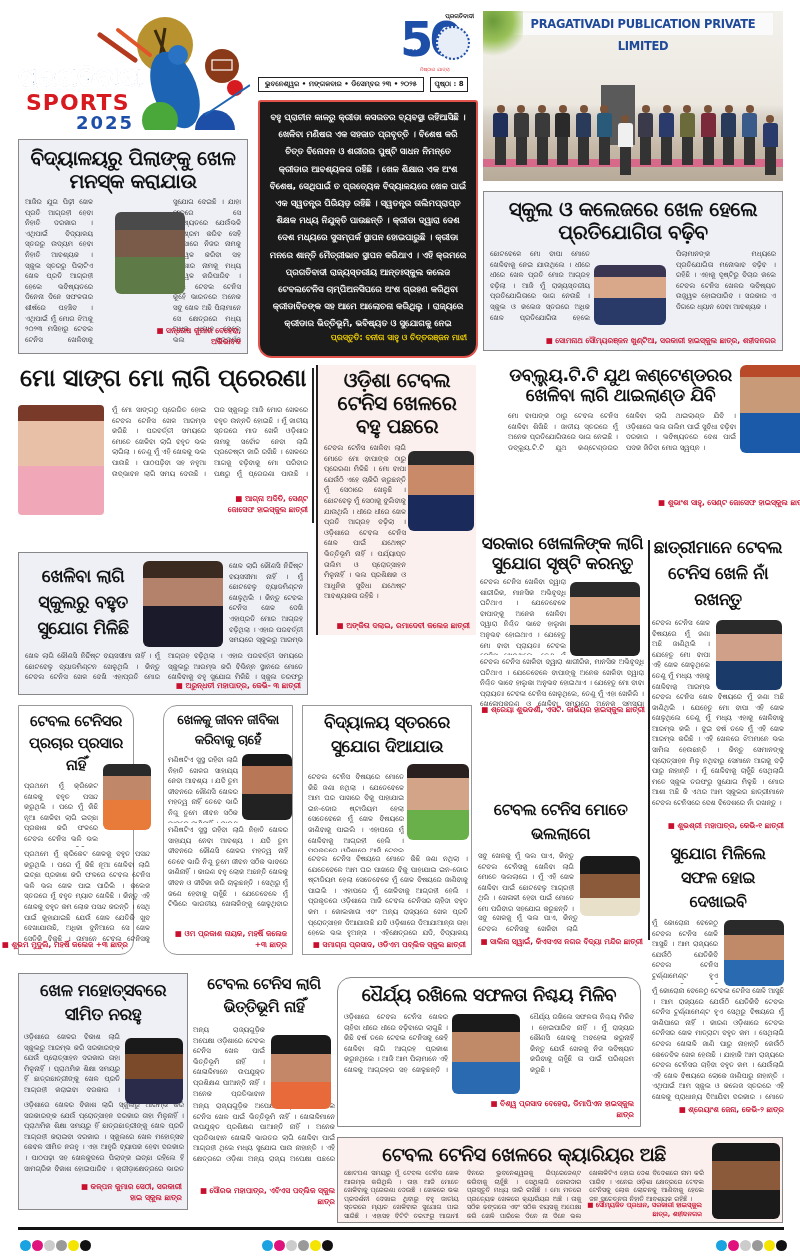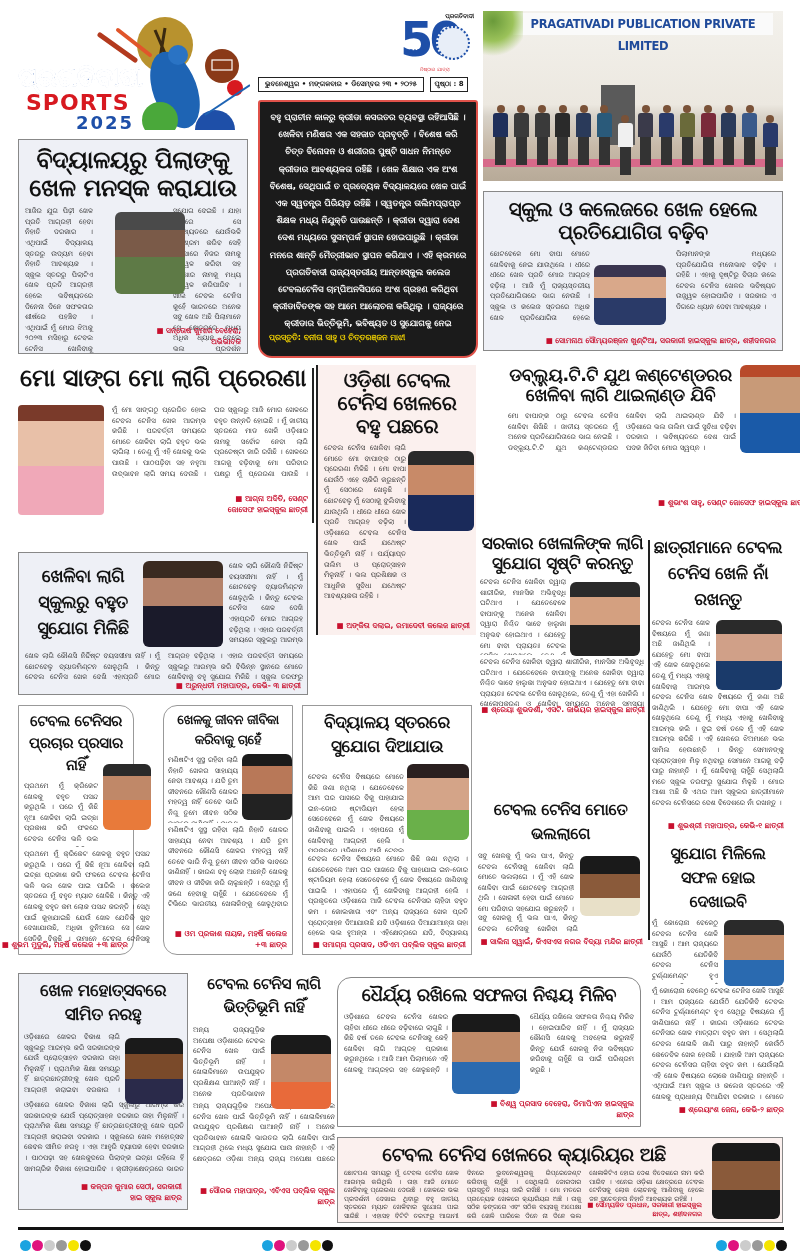--- a/index.html
+++ b/index.html
@@ -127,25 +127,25 @@
       <div style="width: 15px; height: 56px; align-self: flex-end; position: relative;">
         <div style="width:8px;height:8px;border-radius:50%;background:#7a5238;margin:0 auto"></div>
         <div style="width:15px;height:24px;background:#2a3a6a;border-radius:3px 3px 0 0"></div>
         <div style="width:11px;height:28px;margin:0 auto;background:#333"></div>
       </div>
     </div>
 </div>
 
 <div class="abs" style="left:258px;top:100px;width:220px;height:258px;background:#1b1b1b;border:2px solid #e0524a;border-radius:3px 3px 14px 14px;padding:7px 9px">
   <div style="color:#fff;font-size:8.6px;line-height:17.2px;text-align:center;font-weight:bold;height:222px;overflow:hidden">ବହୁ ପ୍ରାଚୀନ କାଳରୁ କ୍ରୀଡା କସରତର ବ୍ୟବସ୍ଥା ରହିଆସିଛି । ଖେଳିବା ମଣିଷର ଏକ ସହଜାତ ପ୍ରବୃତ୍ତି । ବିଶେଷ କରି ଚିତ୍ତ ବିନୋଦନ ଓ ଶରୀରର ପୁଷ୍ଟି ସାଧନ ନିମନ୍ତେ କ୍ରୀଡାର ଆବଶ୍ୟକତା ରହିଛି । ଖେଳ ଶିକ୍ଷାର ଏକ ଅଂଶ ବିଶେଷ, ସେଥିପାଇଁ ତ ପ୍ରତ୍ୟେକ ବିଦ୍ୟାଳୟରେ ଖେଳ ପାଇଁ ଏକ ସ୍ୱତନ୍ତ୍ର ପିରିୟଡ଼ ରହିଛି । ସ୍ୱତନ୍ତ୍ର ତାଲିମପ୍ରାପ୍ତ ଶିକ୍ଷକ ମଧ୍ୟ ନିଯୁକ୍ତି ପାଉଛନ୍ତି । କ୍ରୀଡା ଦ୍ୱାରା ଦେଶ ଦେଶ ମଧ୍ୟରେ ସୁସମ୍ପର୍କ ସ୍ଥାପନ ହୋଇପାରୁଛି । କ୍ରୀଡା ମନରେ ଶାନ୍ତି ମୈତ୍ରୀଭାବ ସ୍ଥାପନ କରିଥାଏ । ଏହି କ୍ରମରେ ପ୍ରଗତିବାଦୀ ରାଜ୍ୟସ୍ତରୀୟ ଆନ୍ତଃସ୍କୁଲ କଲେଜ ଟେବଲଟେନିସ ଚାମ୍ପିଅନସିପରେ ଅଂଶ ଗ୍ରହଣ କରିଥିବା କ୍ରୀଡାବିତଙ୍କ ସହ ଆମେ ଆଲୋଚନା କରିଥିଲୁ । ରାଜ୍ୟରେ କ୍ରୀଡାର ଭିତ୍ତିଭୂମି, ଭବିଷ୍ୟତ ଓ ସୁଯୋଗକୁ ନେଇ ଖେଳାଳୀମାନେ ଯାହା କୁହନ୍ତି ଆସନ୍ତୁ ଶୁଣିବା ସେମାନଙ୍କ ମୁହଁରୁ...</div>
-  <div style="color:#f2d200;font-size:8px;font-weight:bold;line-height:14px;text-align:left">ପ୍ରସ୍ତୁତି: ବନୀତା ସାହୁ ଓ ଚିତ୍ତରଞ୍ଜନ ମାଝୀ</div>
+  <div style="color:#f2d200;font-size:8px;font-weight:bold;line-height:14px;text-align:right">ପ୍ରସ୍ତୁତି: ବନୀତା ସାହୁ ଓ ଚିତ୍ତରଞ୍ଜନ ମାଝୀ</div>
 </div>
 
 <div class="box tint" style="left:18px;top:139px;width:230px;height:215px;padding:4px 6px">
-  <div class="hl" style="font-size:24px;margin:3px 0 4px">ବିଦ୍ୟାଳୟରୁ ପିଲାଙ୍କୁ ଖେଳ ମନସ୍କ କରାଯାଉ</div>
+  <div class="hl" style="font-size:20px;margin:3px 0 4px">ବିଦ୍ୟାଳୟରୁ ପିଲାଙ୍କୁ ଖେଳ ମନସ୍କ କରାଯାଉ</div>
   <div class="photo" style="left:96px;top:72px;width:70px;height:82px;background:linear-gradient(#4a4a4a 0 22%,#7a5a48 22% 55%,#5e7a46 55%)"></div>
   <div class="body" style="height:150px;column-count:2;column-gap:80px">ଆଜିର ଯୁଗ ପିଢ଼ୀ ଖେଳ ପ୍ରତି ଆଗ୍ରହୀ ହେବା ନିହାତି ଦରକାର । ଏଥିପାଇଁ ବିଦ୍ୟାଳୟ ସ୍ତରରୁ ଉଦ୍ୟମ ହେବା ନିହାତି ଆବଶ୍ୟକ । ସ୍କୁଲ ସ୍ତରରୁ ପିଲାଟିଏ ଖେଳ ପ୍ରତି ଆଗ୍ରହୀ ହେଲେ ଭବିଷ୍ୟତରେ ଦିନେନା ଦିନେ ସଫଳତାର ଶୀର୍ଷରେ ପହଞ୍ଚିବ । ଏଥିପାଇଁ ମୁଁ ମୋର ଝିଅକୁ ୨୦୨୩ ମସିହାରୁ ଟେବଲ ଟେନିସ ଖେଳିବାକୁ ସୁଯୋଗ ଦେଇଛି । ଯାହା ଫଳରେ ସେ ଭବିଷ୍ୟତରେ ଯେଉଁଭଳି ପରିଶ୍ରମ କରିବ ସେହି ଅନୁସାରେ ନିଜର ନାମକୁ ଉଜ୍ଜ୍ୱଳ କରିବା ସହ ଓଡ଼ିଶାର ନାମକୁ ମଧ୍ୟ ଉଜ୍ଜ୍ୱଳ କରିପାରିବ । ଖାଲି ଟେବଲ ଟେନିସ କୁହେଁ ଭାରତରେ ଅନେକ ସବୁ ଖେଳ ଅଛି ପିଲାମାନେ ସେ କ୍ଷେତ୍ରରେ ମଧ୍ୟ ଅଧିକ ଧ୍ୟାନ ଦେଲେ ଭଲ ପ୍ରଦର୍ଶନ କରିପାରିବେ । ପିଲାଟି ବିଦ୍ୟାଳୟରୁ ଛୋଟ ପିଲାମାନେ ଖେଳ ପ୍ରତି ଆଗ୍ରହ ରଖୁନାହାନ୍ତି, ଫଳରେ ସେମାନେ ଲକ୍ଷ୍ୟଚ୍ୟୁତ ହେଉଛନ୍ତି । ଯେହେତୁ ଟେବଲ ଟେନିସ ମୋର ପ୍ରିୟ ଖେଳ, ତେଣୁ ମୁଁ ମୋ ଝିଅକୁ ଖେଳିବା ପାଇଁ ସୁଯୋଗ ଦେଇଛି । ଟେବଲ ଟେନିସ ଖେଳିଲେ ମନ ସ୍ଫୂର୍ତ୍ତି ରହିବା ସହ ଶାରୀରିକ କସରତ ହୋଇଥାଏ । ମୋ ଝିଅ ଖେଳରେ ରାଜ୍ୟର ଶୀର୍ଷରେ ପହଞ୍ଚି ଜାତୀୟ ଓ ଅନ୍ତର୍ଜାତୀୟ ସ୍ତରରେ ନାମ କରୁ ବୋଲି ମୁଁ ଚାହେଁ ।</div>
   <div class="byline" style="position:absolute;right:6px;bottom:6px;width:90px">ସନ୍ତୋଷ କୁମାର ବେହେରା, ଅଭିଭାବକ</div>
 </div>
 
 <div class="box tint" style="left:483px;top:191px;width:300px;height:160px;padding:4px 6px">
   <div class="hl" style="font-size:20px;margin:2px 0 5px">ସ୍କୁଲ ଓ କଲେଜରେ ଖେଳ ହେଲେ ପ୍ରତିଯୋଗିତା ବଢ଼ିବ</div>
   <div class="photo" style="left:110px;top:73px;width:72px;height:60px;background:linear-gradient(#3a3550 0 20%,#d9a88a 20% 55%,#2a3a68 55%)"></div>
   <div class="body" style="height:76px;column-count:2;column-gap:86px">ଛୋଟବେଳେ ମୋ ବାପା ମୋତେ ଖେଳିବାକୁ ନେଇ ଯାଉଥିଲେ । ଧୀରେ ଧୀରେ ଖେଳ ପ୍ରତି ମୋର ଆଗ୍ରହ ବଢ଼ିଲା । ଆଜି ମୁଁ ରାଜ୍ୟସ୍ତରୀୟ ପ୍ରତିଯୋଗିତାରେ ଭାଗ ନେଉଛି । ସ୍କୁଲ ଓ କଲେଜ ସ୍ତରରେ ଅଧିକ ଖେଳ ପ୍ରତିଯୋଗିତା ହେଲେ ପିଲାମାନଙ୍କ ମଧ୍ୟରେ ପ୍ରତିଯୋଗିତା ମନୋଭାବ ବଢ଼ିବ । ରହିଛି । ଏହାକୁ ଦୃଷ୍ଟିରୁ ବିଚାର କଲେ ଟେବଲ ଟେନିସ ଖେଳର ଭବିଷ୍ୟତ ଉଜ୍ଜ୍ୱଳ ହୋଇପାରିବ । ସରକାର ଏ ଦିଗରେ ଧ୍ୟାନ ଦେବା ଆବଶ୍ୟକ ।</div>
   <div class="byline" style="position:absolute;right:6px;bottom:4px;width:290px">ସୋମନାଥ ସୌମ୍ୟରଞ୍ଜନ ଖୁଣ୍ଟିଆ, ସରକାରୀ ହାଇସ୍କୁଲ ଛାତ୍ର, ଶହୀଦନଗର</div>

